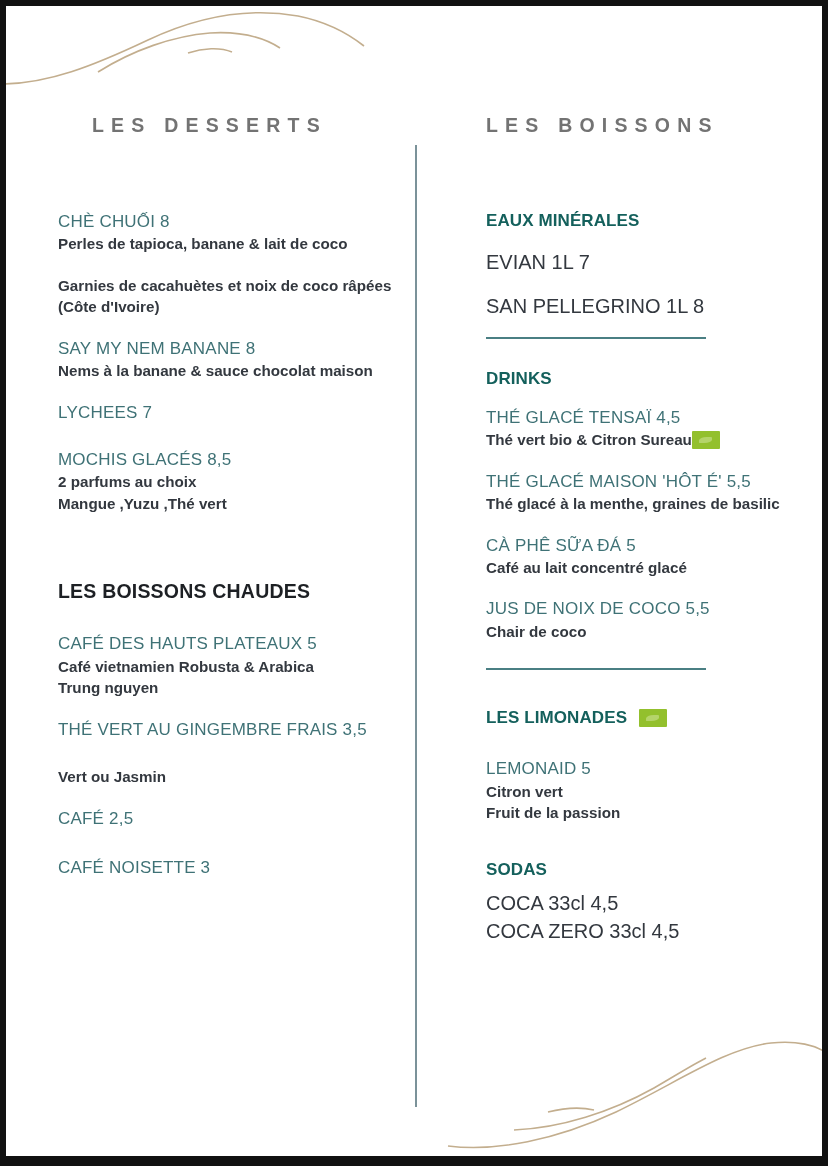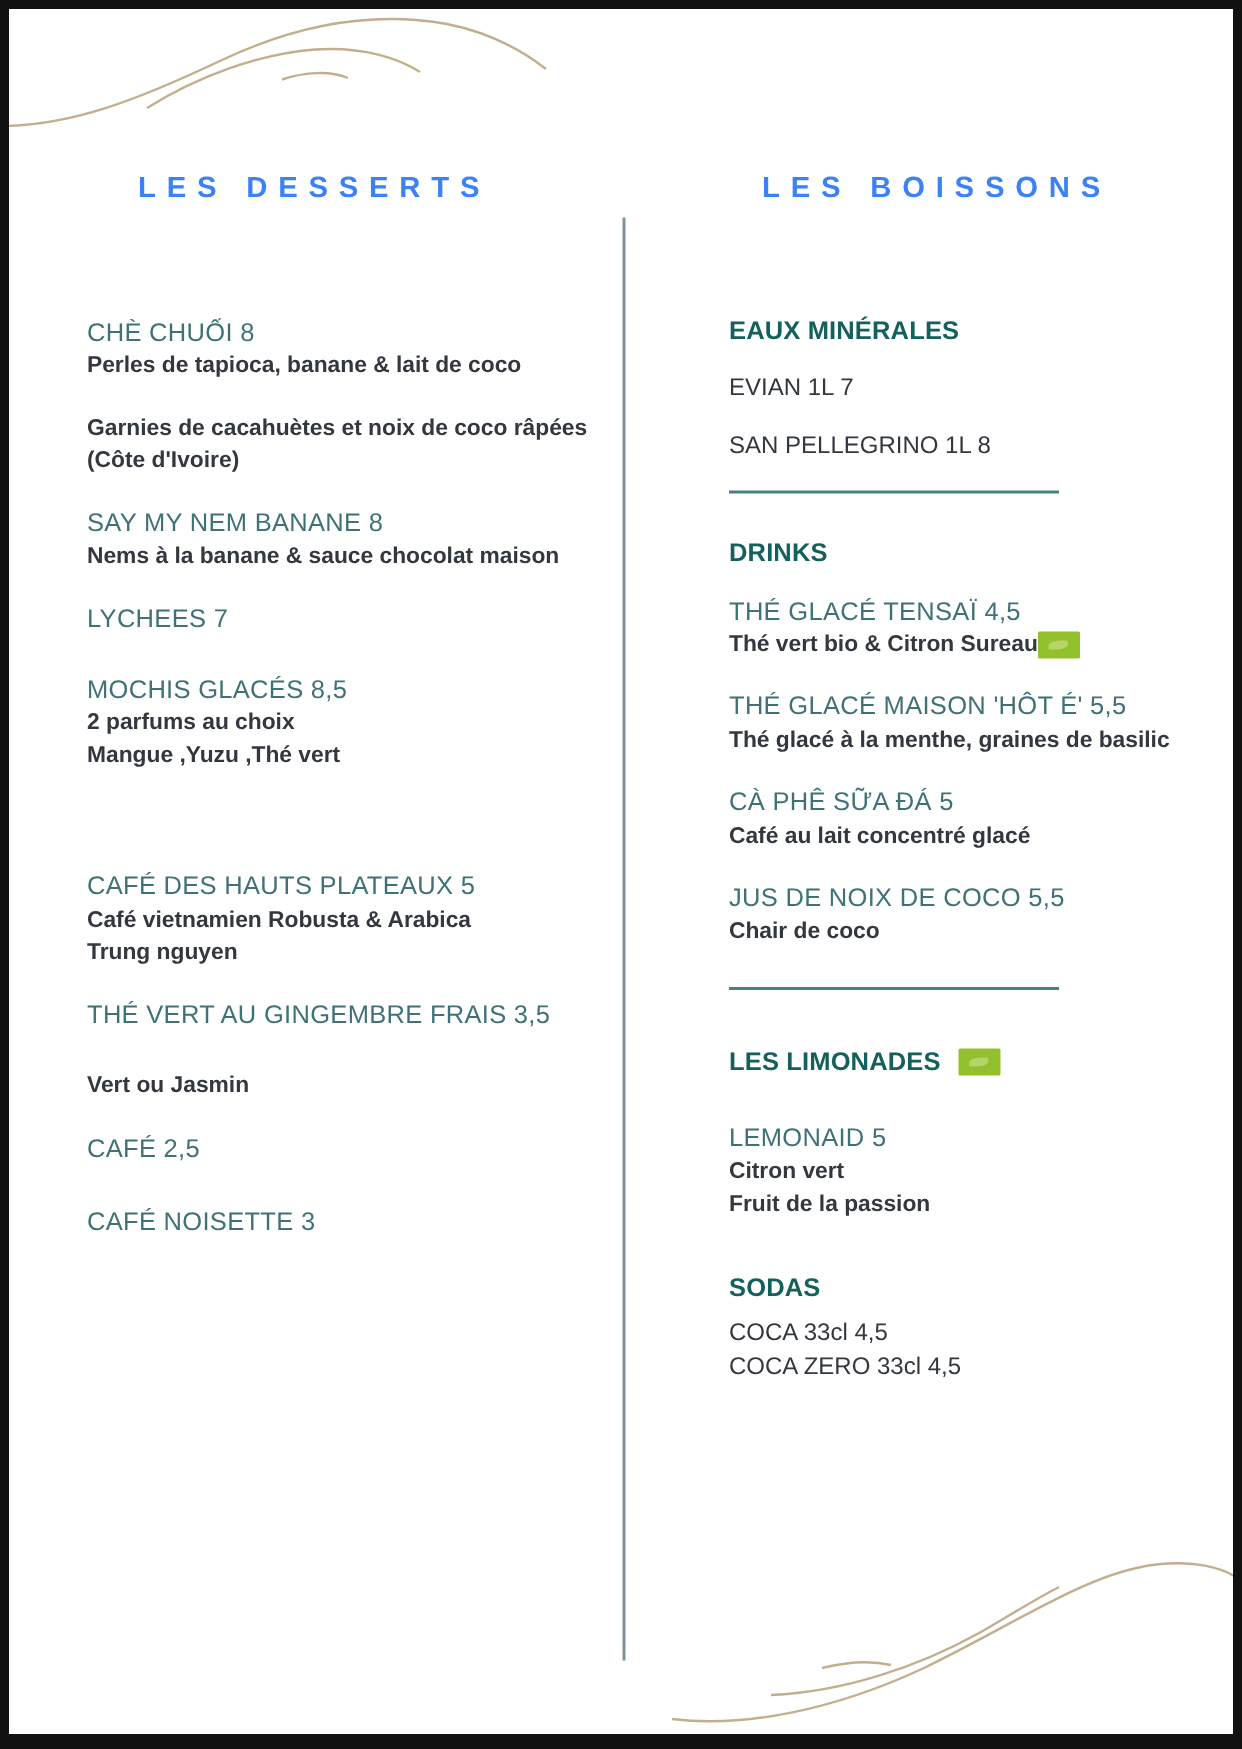--- a/index.html
+++ b/index.html
@@ -58,27 +58,27 @@
     top: 0;
     box-sizing: border-box;
   }
   #col-left  { left: 48px;  width: 352px; }
   #col-right { left: 460px; width: 340px; }
 
   .col-title {
     font-size: 19.5px;
     font-weight: 700;
     letter-spacing: 7.2px;
-    color: #3b82f6;
+    color: #737373;
     margin: 0;
     padding: 0;
     white-space: nowrap;
   }
   #col-left .col-title  { position: absolute; top: 108px; left: 38px; }
-  #col-right .col-title { position: absolute; top: 108px; left: 42px; text-align: right; }
+  #col-right .col-title { position: absolute; top: 108px; left: 20px; text-align: right; }
 
   .col-body { position: absolute; top: 205px; left: 4px; right: 0; }
   #col-right .col-body { top: 205px; left: 20px; }
 
   
   .entry { margin: 0 0 20px 0; }
   .entry-name {
     font-size: 17px;
     color: #3f7276;
     letter-spacing: 0.2px;
@@ -110,21 +110,21 @@
     color: #14605c;
     letter-spacing: 0.1px;
     margin: 0 0 18px 0;
     display: flex;
     align-items: center;
     gap: 12px;
   }
 
   
   .row-plain {
-    font-size: 16px;
+    font-size: 20px;
     color: #33383f;
     line-height: 1.3;
     margin: 0 0 18px 0;
     font-weight: 400;
   }
 
   
   .rule {
     width: 220px;
     height: 2px;
@@ -203,20 +203,21 @@
         </div>
 
         <div class="entry">
           <p class="entry-name">MOCHIS GLACÉS  8,5</p>
           <p class="entry-desc" style="white-space:pre-line">2 parfums au choix
 Mangue ,Yuzu ,Thé vert</p>
         </div>
 
         <div class="spacer-lg"></div>
 
+        <h2 class="section-heading-dark">LES BOISSONS CHAUDES</h2>
 
         <div class="entry">
           <p class="entry-name">CAFÉ DES HAUTS PLATEAUX  5</p>
           <p class="entry-desc" style="white-space:pre-line">Café vietnamien Robusta &amp; Arabica
 Trung nguyen</p>
         </div>
 
         <div class="entry" style="margin-bottom:26px">
           <p class="entry-name">THÉ VERT AU GINGEMBRE FRAIS  3,5</p>
         </div>

